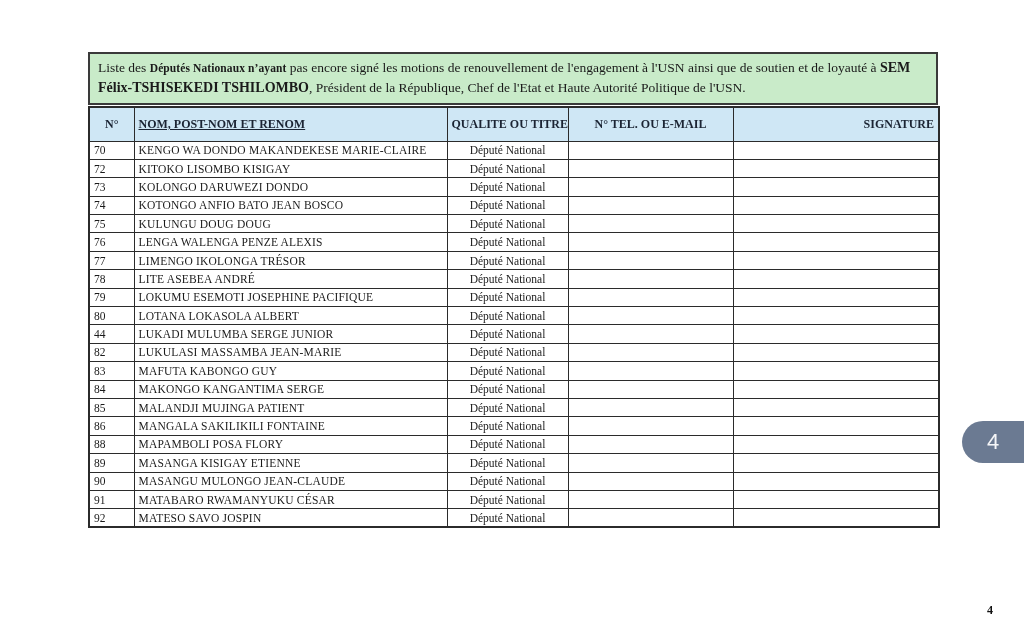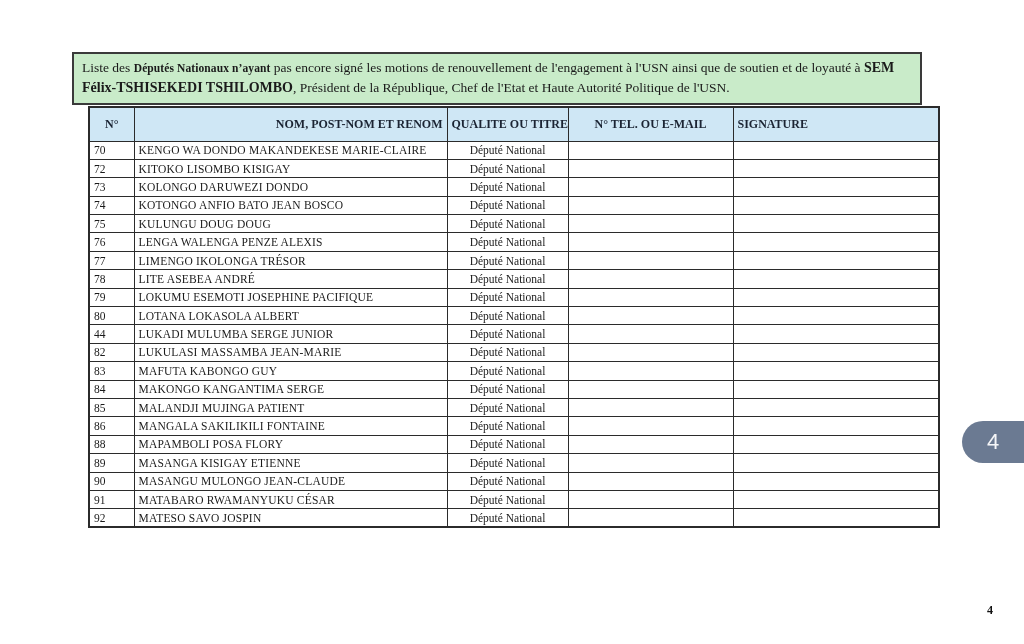--- a/index.html
+++ b/index.html
@@ -22,21 +22,21 @@
   }
   .page {
     position: relative;
     width: 1024px; height: 644px;
     background: #ffffff;
   }
 
   
   .notice {
     position: absolute;
-    left: 72px; top: 52px;
+    left: 88px; top: 52px;
     width: 850px; min-height: 48px;
     background: var(--notice-bg);
     border: 2px solid var(--notice-border);
     padding: 4px 10px 5px 8px;
     font-size: 13.5px;
     line-height: 20px;
     color: var(--ink);
   }
   .notice .b-small { font-weight: bold; font-size: 11.5px; letter-spacing: 0.1px; }
   .notice .b-name  { font-weight: bold; font-size: 14px; }
@@ -58,24 +58,24 @@
   table.roster thead th {
     background: var(--table-header-bg);
     color: var(--header-ink);
     font-weight: bold;
     font-size: 12px;
     height: 34px;
     padding: 2px 4px;
     line-height: 14px;
   }
   th.col-num   { width: 45px;  text-align: center; }
-  th.col-name  { width: 313px; text-align: right; padding-left: 8px; }
+  th.col-name  { width: 313px; text-align: left; padding-left: 8px; text-decoration: underline; }
   th.col-title { width: 121px; text-align: center; white-space: normal; }
   th.col-tel   { width: 165px; }
-  th.col-sig   { width: 206px; text-align: left; }
+  th.col-sig   { width: 206px; text-align: right; }
   table.roster tbody td {
     height: 18.4px;
     font-size: 11.5px;
     padding: 0 4px;
   }
   td.cell-num   { }
   td.cell-name  { text-align: left; padding-left: 8px; letter-spacing: 0.2px; }
   td.cell-title { text-align: center; }
 
   

